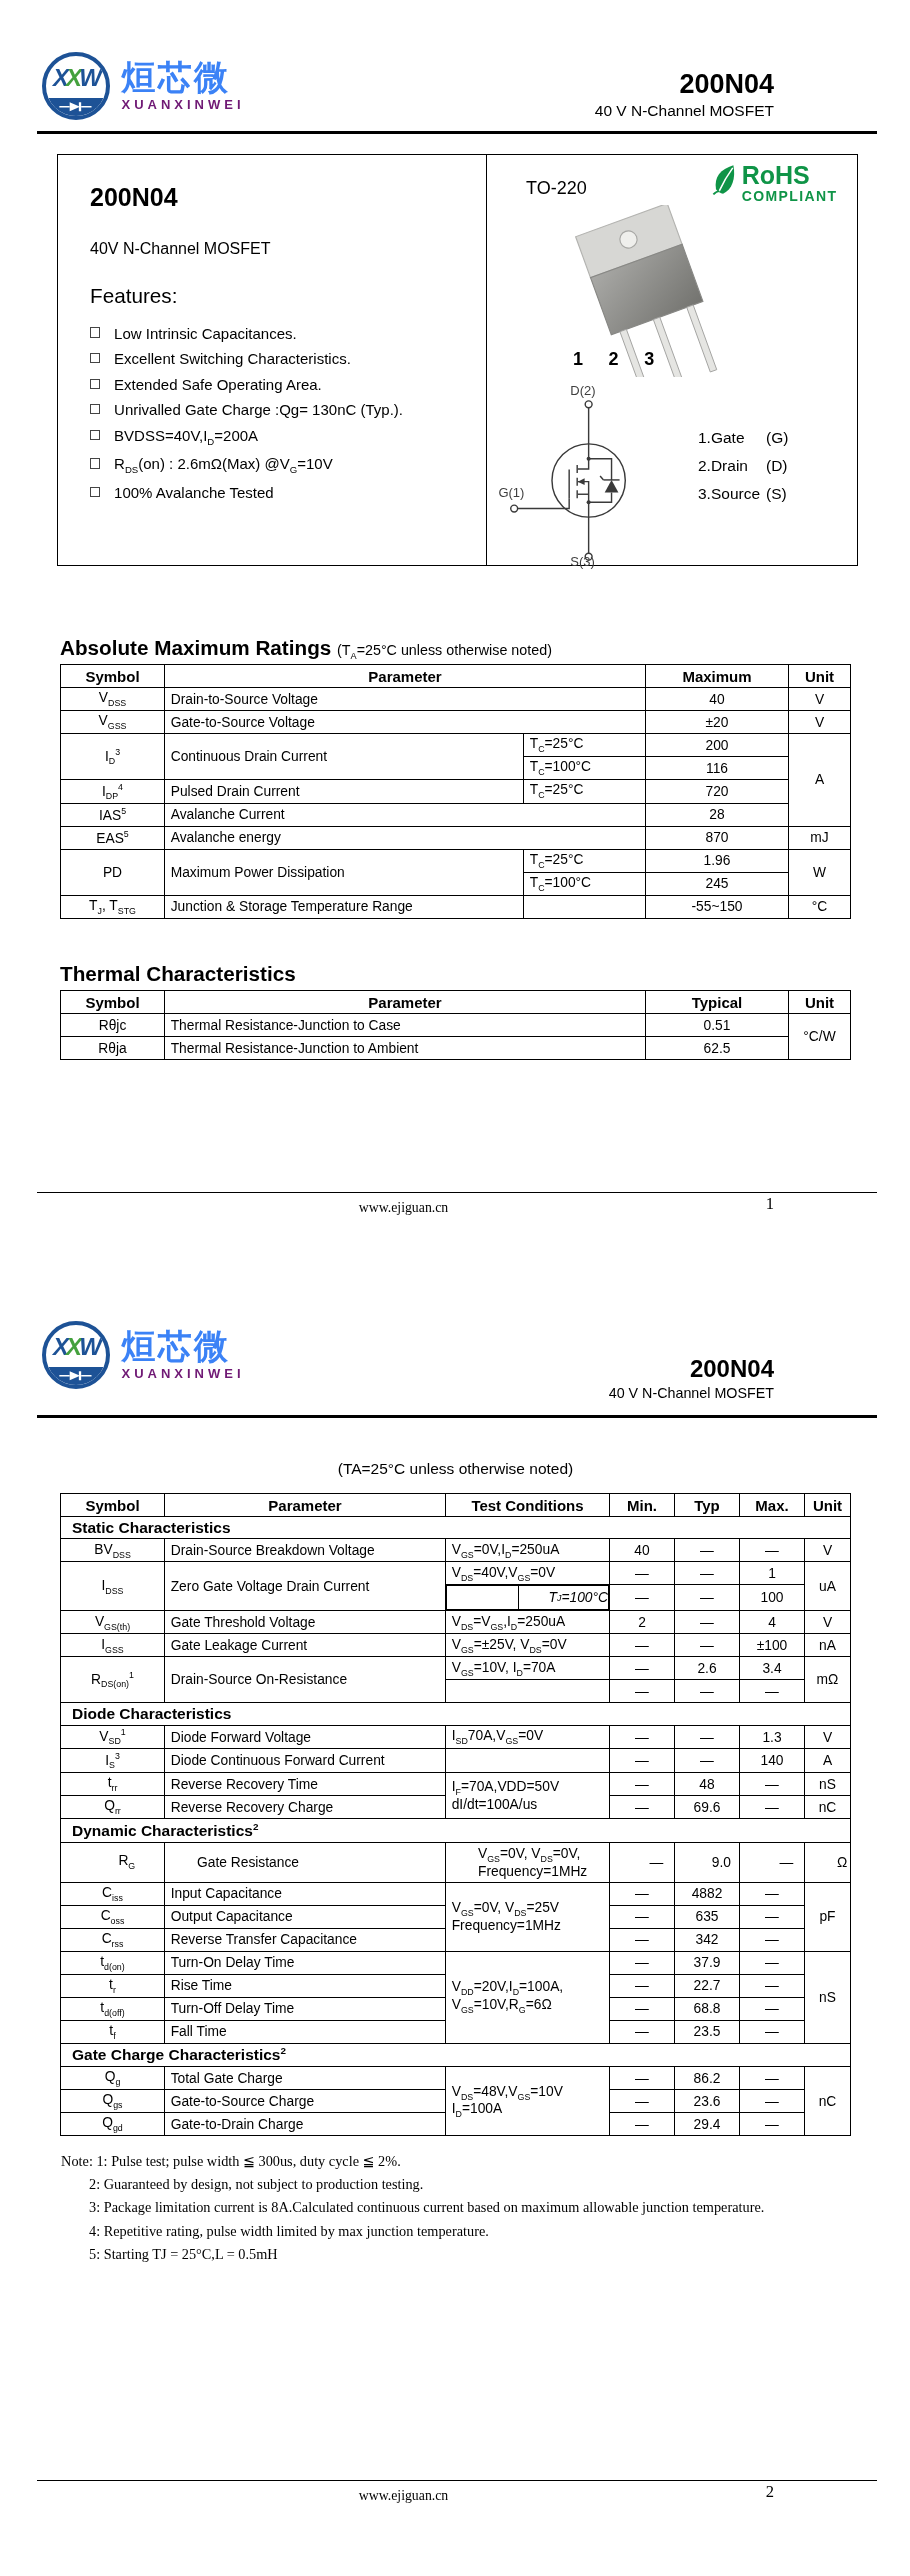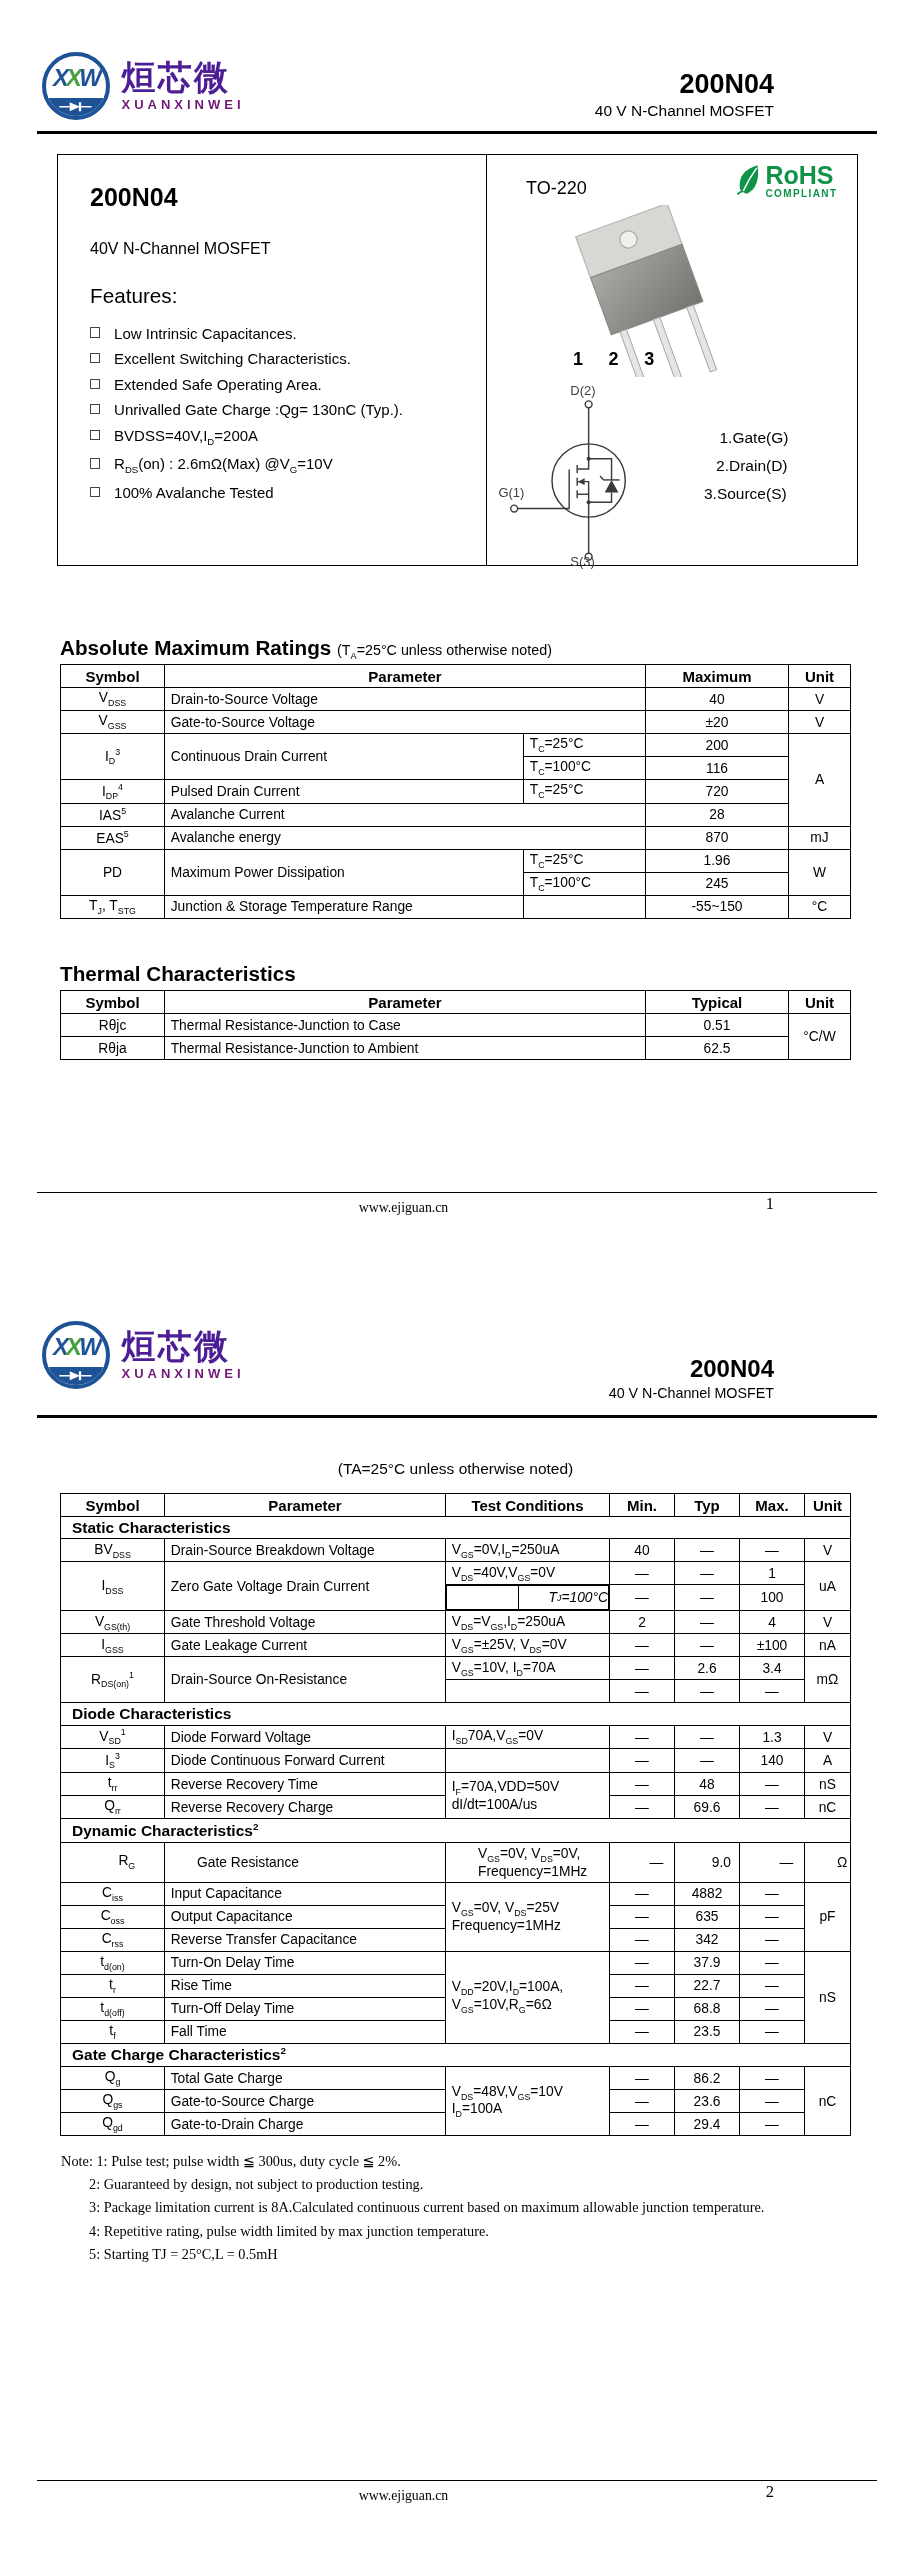--- a/index.html
+++ b/index.html
@@ -7,21 +7,21 @@
   body { width:910px; height:2576px; position:relative; font-family:"Liberation Sans", sans-serif; color:#000; }
   .page { position:absolute; left:0; width:807px; height:1288px; }
   #page1 { top:0; } #page2 { top:1288px; }
 
   
   .hdr-logo { position:absolute; display:flex; align-items:center; gap:11.5px; }
   .logo-circle { width:68px; height:68px; border-radius:50%; border:4.6px solid #1d5296; position:relative; overflow:hidden; background:#fff; flex:0 0 auto; }
   .logo-xxw { position:absolute; top:8px; left:0; width:100%; text-align:center; font-weight:bold; font-size:24px; letter-spacing:-2.9px; font-style:italic; }
   .logo-xxw .b { color:#1d5296; } .logo-xxw .g { color:#44a13d; }
   .logo-band { position:absolute; bottom:0; left:0; width:100%; height:18.4px; background:#1d5296; display:flex; align-items:center; justify-content:center; }
-  .logo-txt .cn { font-size:34px; font-weight:900; color:#4c1d95; line-height:1.05; letter-spacing:2.3px; }
+  .logo-txt .cn { font-size:34px; font-weight:900; color:#3b82f6; line-height:1.05; letter-spacing:2.3px; }
   .logo-txt .en { font-size:13px; font-weight:600; color:#701a75; letter-spacing:4px; margin-top:1.1px; }
   .brand-right { position:absolute; right:33px; text-align:right; }
   .brand-right .part { font-weight:bold; line-height:1.05; }
   .brand-right .sub { margin-top:3.4px; }
   #page1 .brand-right .part { font-size:27px; }
   #page1 .brand-right .sub { font-size:15.5px; }
   #page2 .brand-right .part { font-size:24px; }
   #page2 .brand-right .sub { font-size:14.3px; }
   .hrule { position:absolute; left:37px; width:840px; height:2.9px; background:#000; }
 
@@ -32,29 +32,29 @@
   .prod-sub { font-size:16px; margin-top:28px; }
   .feat-head { font-size:20.7px; margin-top:26px; }
   .feat-list { margin-top:17px; }
   .feat { display:flex; align-items:flex-start; margin-bottom:8.6px; font-size:15px; }
   .chk { width:10.3px; height:10.3px; border:1.1px solid #444; margin:2.9px 13.8px 0 0; flex:0 0 auto; }
   .pkg-cell { position:relative; flex:1; }
   .to220-name { position:absolute; left:39px; top:23px; font-size:18px; }
   .rohs { position:absolute; right:19.5px; top:9.2px; display:flex; align-items:flex-start; }
   .rohs-txt { margin-left:3.4px; color:#0f9447; }
   .rohs-txt .r1 { font-size:25px; font-weight:800; line-height:0.95; }
-  .rohs-txt .r2 { font-size:10px; font-weight:700; letter-spacing:1.4px; }
+  .rohs-txt .r2 { font-size:14px; font-weight:700; letter-spacing:1.4px; }
   .pkg-img { position:absolute; left:22px; top:50px; }
   .pins { position:absolute; left:86px; top:194px; font-size:18px; font-weight:bold; letter-spacing:10.3px; }
   .schem { position:absolute; left:10.3px; top:231px; width:189px; height:178px; }
   .schem-lbl { position:absolute; font-size:13px; color:#3f3f3f; }
   .lbl-d { left:73px; top:-3.4px; } .lbl-g { left:1.1px; top:99px; } .lbl-s { left:73px; top:168px; }
   .legend { position:absolute; left:211px; top:274px; font-size:15.5px; }
   .legend-row { display:flex; margin-bottom:9.8px; }
-  .legend-row .n { width:68px;text-align:right; } .legend-row .p { }
+  .legend-row .n { width:68px; } .legend-row .p { }
 
   
   .sec-heading { position:absolute; left:60px; font-size:20.7px; font-weight:bold; }
   .sec-heading .hnote { font-size:14.3px; font-weight:normal; }
   table { border-collapse:collapse; table-layout:fixed; width:791px; }
   table, td, th { border:1.1px solid #000; }
   table { border-width:1.7px; }
   th { font-size:15px; font-weight:bold; padding:2.3px 1.1px; height:23px; }
   td { font-size:13.8px; padding:1.7px 3.4px; height:23px; text-align:center; }
   td.pl { text-align:left; padding-left:5.7px; }

